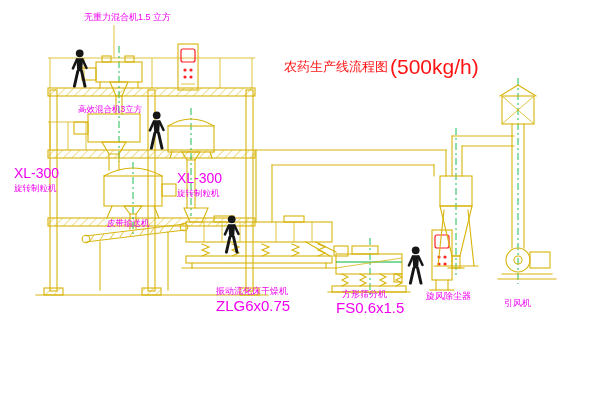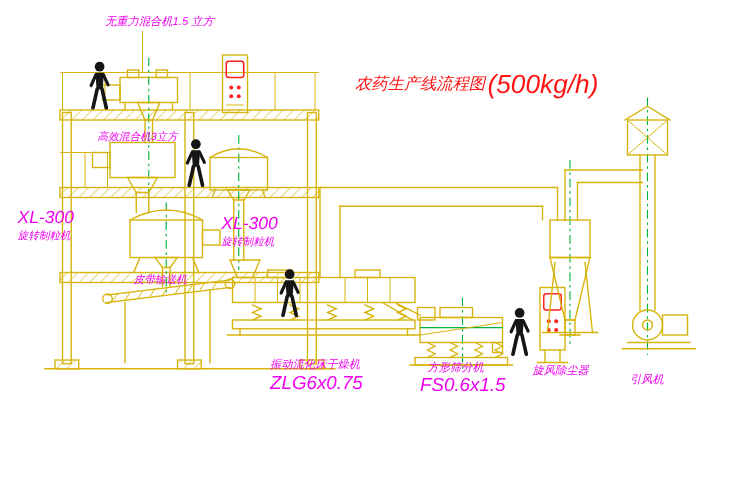--- a/index.html
+++ b/index.html
@@ -1,17 +1,17 @@
 <!DOCTYPE html>
 <html style="--c-line: #d7b40c; --c-centerline: #00b43c; --c-label: #f000f0; --c-title: #ff1414; --c-figure: #161616; --c-cabinet_mark: #ff2020; --c-background: #ffffff;"><head>
 <meta charset="utf-8">
 <style>
   html,body{margin:0;padding:0;background:#fff;}
   .stage{position:relative;width:600px;height:313px;background:var(--c-background,#fff);
-         font-family:"Liberation Sans","DejaVu Sans",sans-serif;overflow:hidden;font-style:italic;}
+         font-family:"Liberation Sans","DejaVu Sans",sans-serif;overflow:hidden;}
   svg{display:block;}
   svg text{font-family:"Liberation Sans","DejaVu Sans",sans-serif;}
   .ln{stroke:var(--c-line);fill:none;stroke-width:1.1;stroke-linecap:square;}
   .lnthin{stroke:var(--c-line);fill:none;stroke-width:0.8;}
   .hatchfill{fill:url(#hatch);stroke:var(--c-line);stroke-width:1.1;}
   #hatch line{stroke:var(--c-line);stroke-width:0.9;}
   .cl{stroke:var(--c-centerline);stroke-width:0.9;fill:none;stroke-dasharray:7 3 2 3;}
   .grn{stroke:var(--c-centerline);stroke-width:1;fill:none;}
   .redl{stroke:var(--c-cabinet_mark);fill:none;stroke-width:1.2;}
   .redf{fill:var(--c-cabinet_mark);}

